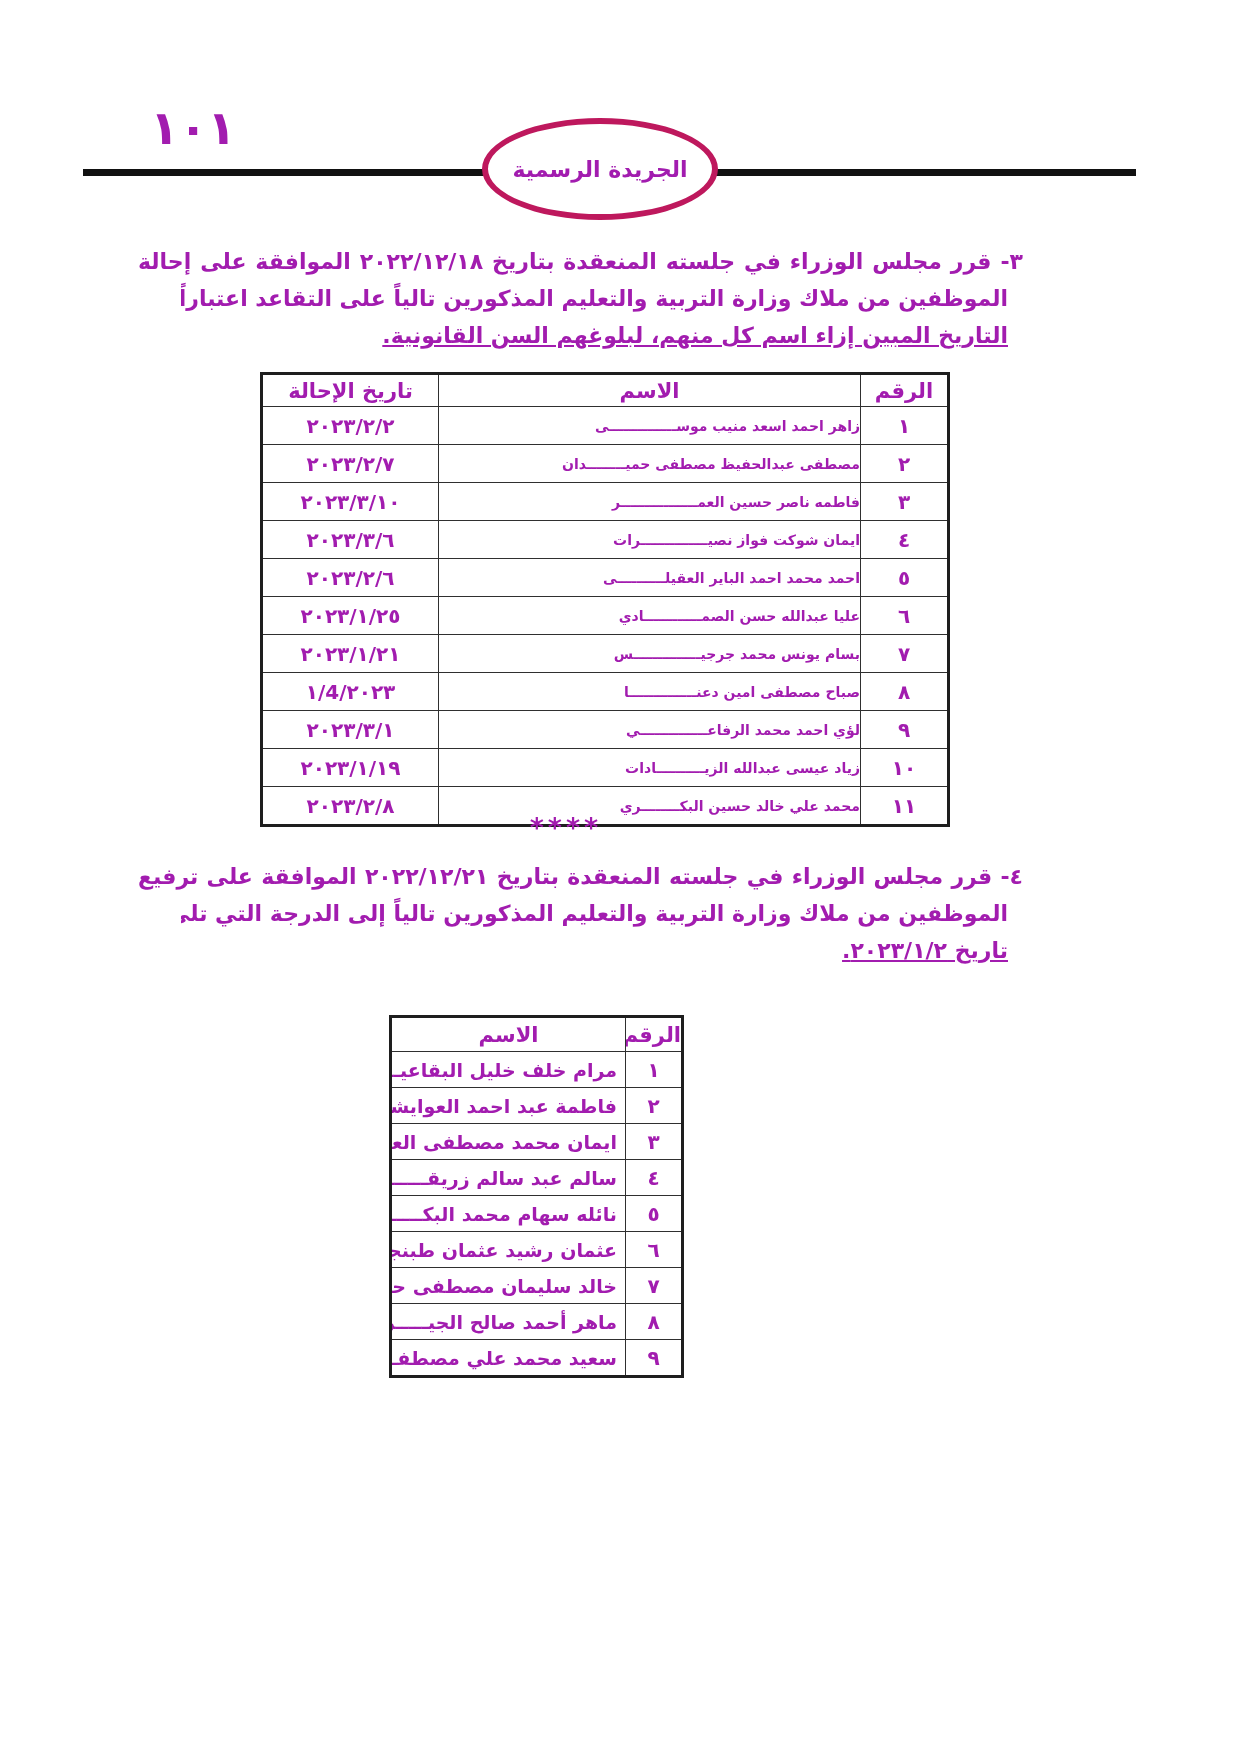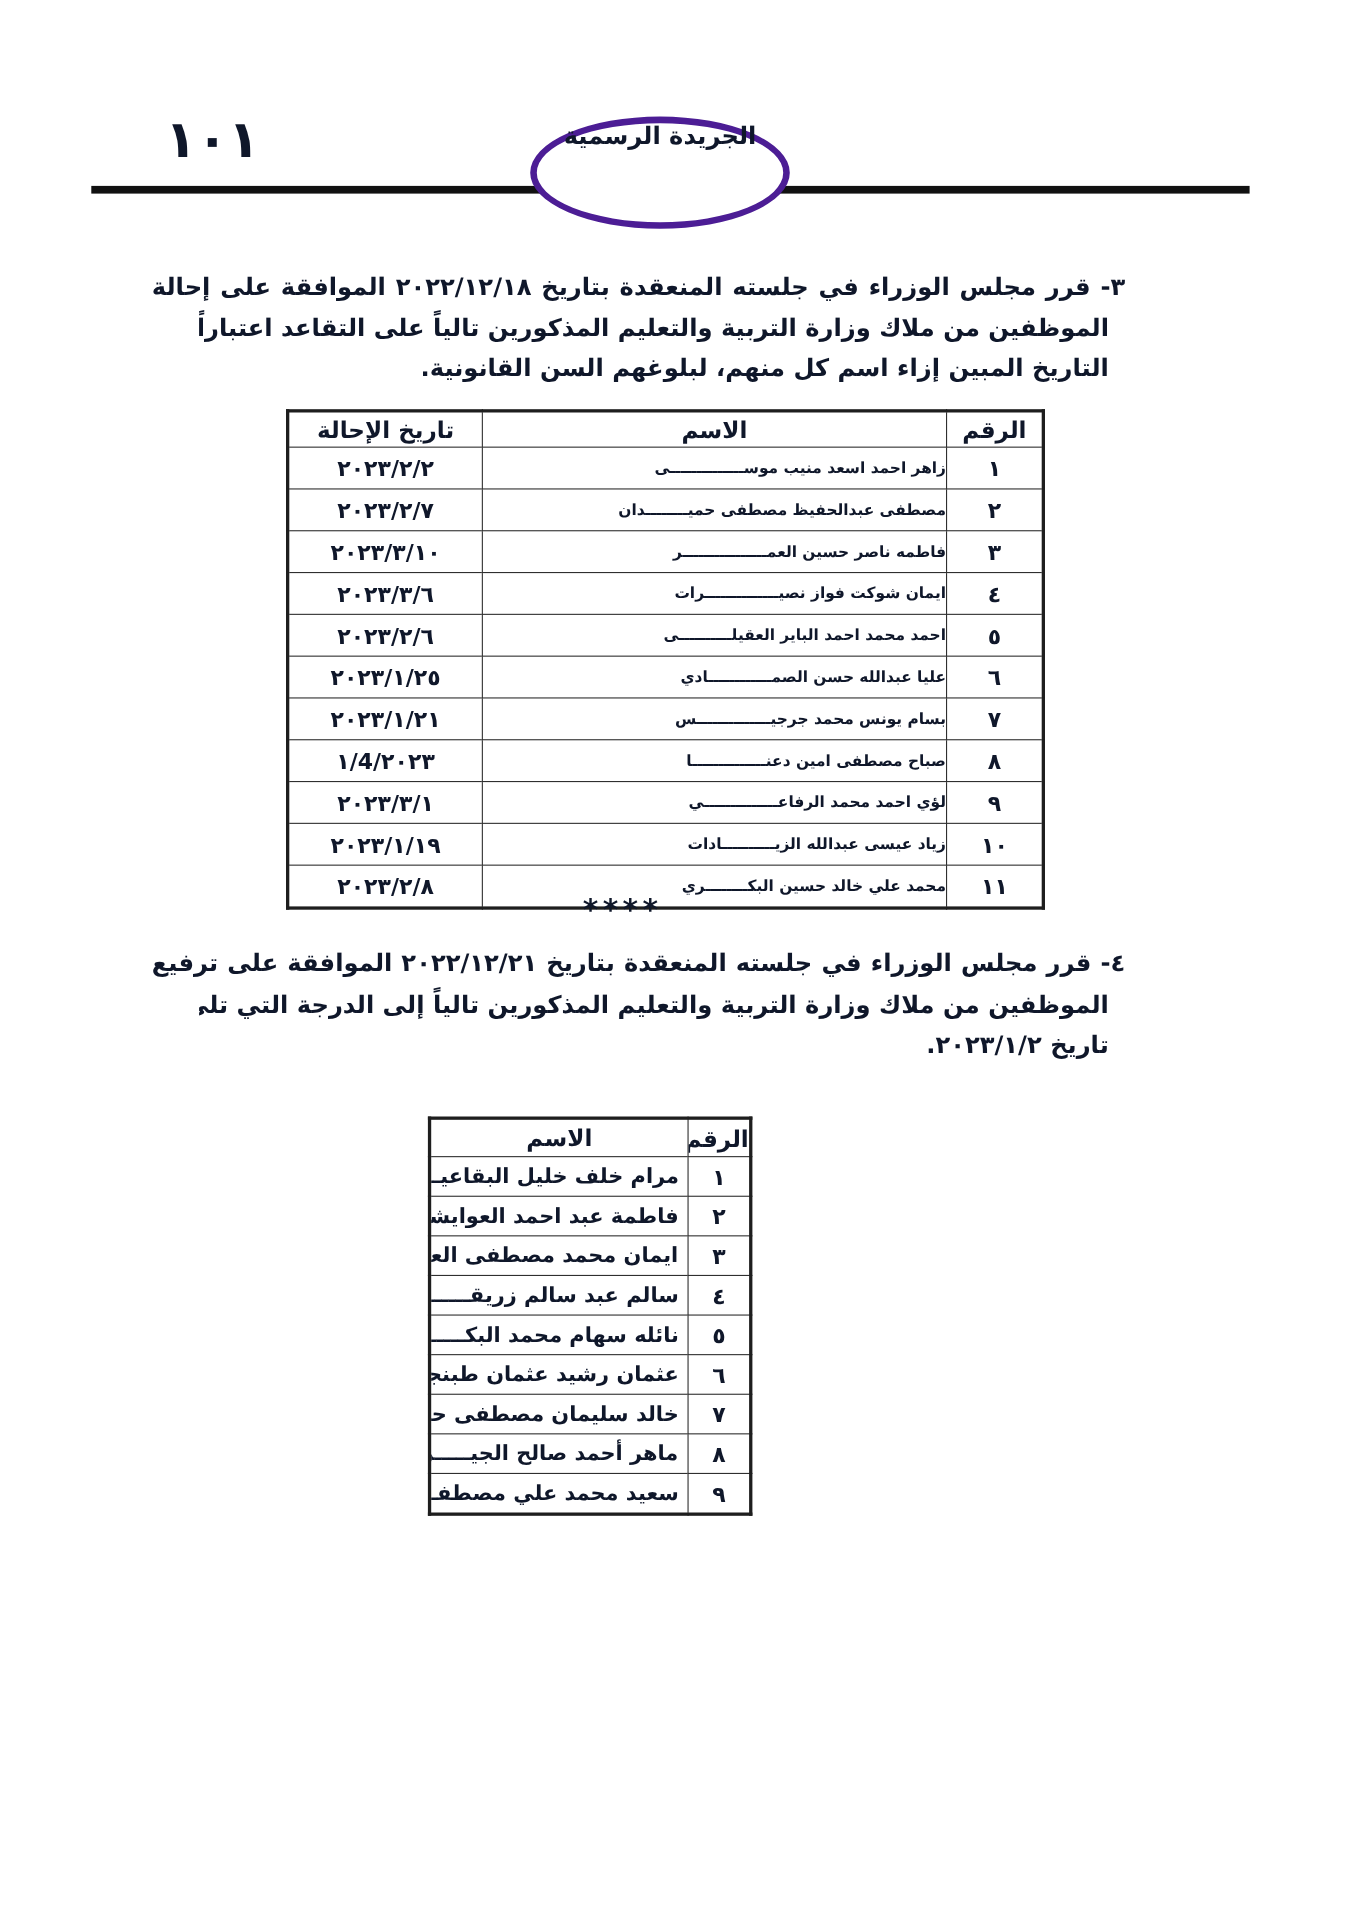--- a/index.html
+++ b/index.html
@@ -2,52 +2,52 @@
 <html lang="ar" dir="rtl"><head>
 <meta charset="utf-8">
 <style>
   html,body{margin:0;padding:0;background:#e8e8e8;}
   .page{
     position:relative;
     width:1241px;height:1755px;
     margin:0 auto;
     background:#ffffff;
     font-family:"DejaVu Sans","Liberation Sans",sans-serif;
-    color:#0f172a;
+    color:#a21caf;
     direction:rtl;
     overflow:hidden;
   }
   
   .page-number{
     position:absolute;left:150px;top:100px;
     font-size:47px;font-weight:bold;letter-spacing:6px;
     direction:ltr;
   }
   .head-rule{
     position:absolute;top:169px;left:83px;width:1053px;height:7px;
     background:#111;
   }
   .masthead-oval{
-    position:absolute;left:482px;top:106px;width:224px;height:90px;
-    background:#fff;border:6px solid #4c1d95;border-radius:50%;
-    display:flex;align-items:flex-start;justify-content:center;
+    position:absolute;left:482px;top:118px;width:224px;height:90px;
+    background:#fff;border:6px solid #be185d;border-radius:50%;
+    display:flex;align-items:center;justify-content:center;
     z-index:2;
   }
   .masthead-oval span{font-size:22px;font-weight:bold;}
   
   .para{
     position:absolute;right:218px;width:885px;
     font-size:22px;font-weight:bold;line-height:37px;
   }
   .para .line{
     text-align:justify;text-align-last:justify;
     white-space:nowrap;overflow:hidden;height:37px;
   }
   .para .line.cont{padding-right:15px;margin-left:43px;}
-  .para .line.last{text-align:right;text-align-last:right;}
+  .para .line.last{text-align:right;text-align-last:right;text-decoration:underline;}
   #para3{top:243px;}
   #para4{top:858px;}
   
   .stars{
     position:absolute;top:812px;left:0;width:1132px;
     text-align:center;font-size:27px;font-weight:bold;letter-spacing:4px;
   }
   
   table.doc{
     position:absolute;

